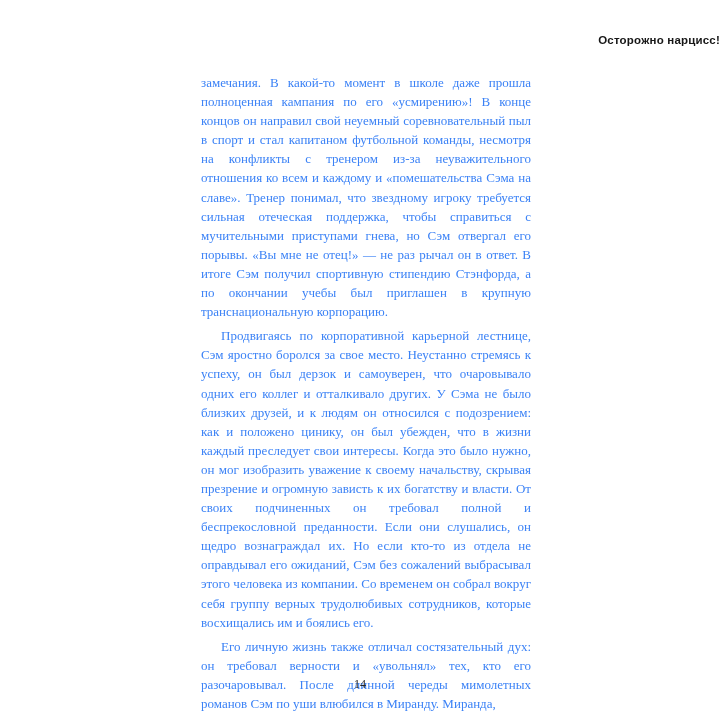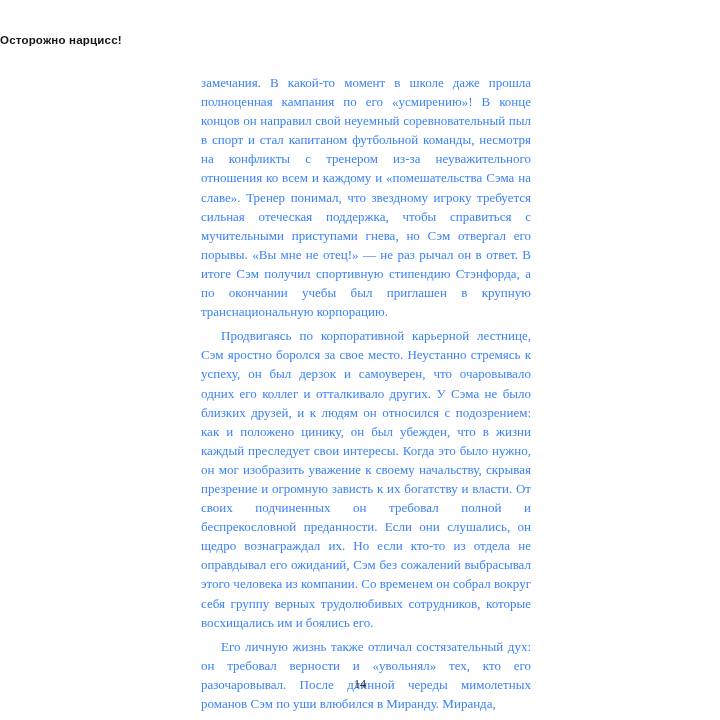--- a/index.html
+++ b/index.html
@@ -18,21 +18,21 @@
     position: relative;
     width: 720px;
     height: 720px;
     box-sizing: border-box;
   }
   .running-head {
     position: absolute;
     top: 34px;
     left: 0;
     right: 0;
-    text-align: left;
+    text-align: right;
     font-family: "Liberation Sans", sans-serif;
     font-size: 11.5px;
     font-weight: bold;
     letter-spacing: 0.2px;
     color: #161616;
   }
   .text-column {
     position: absolute;
     top: 68px;
     left: 196px;

